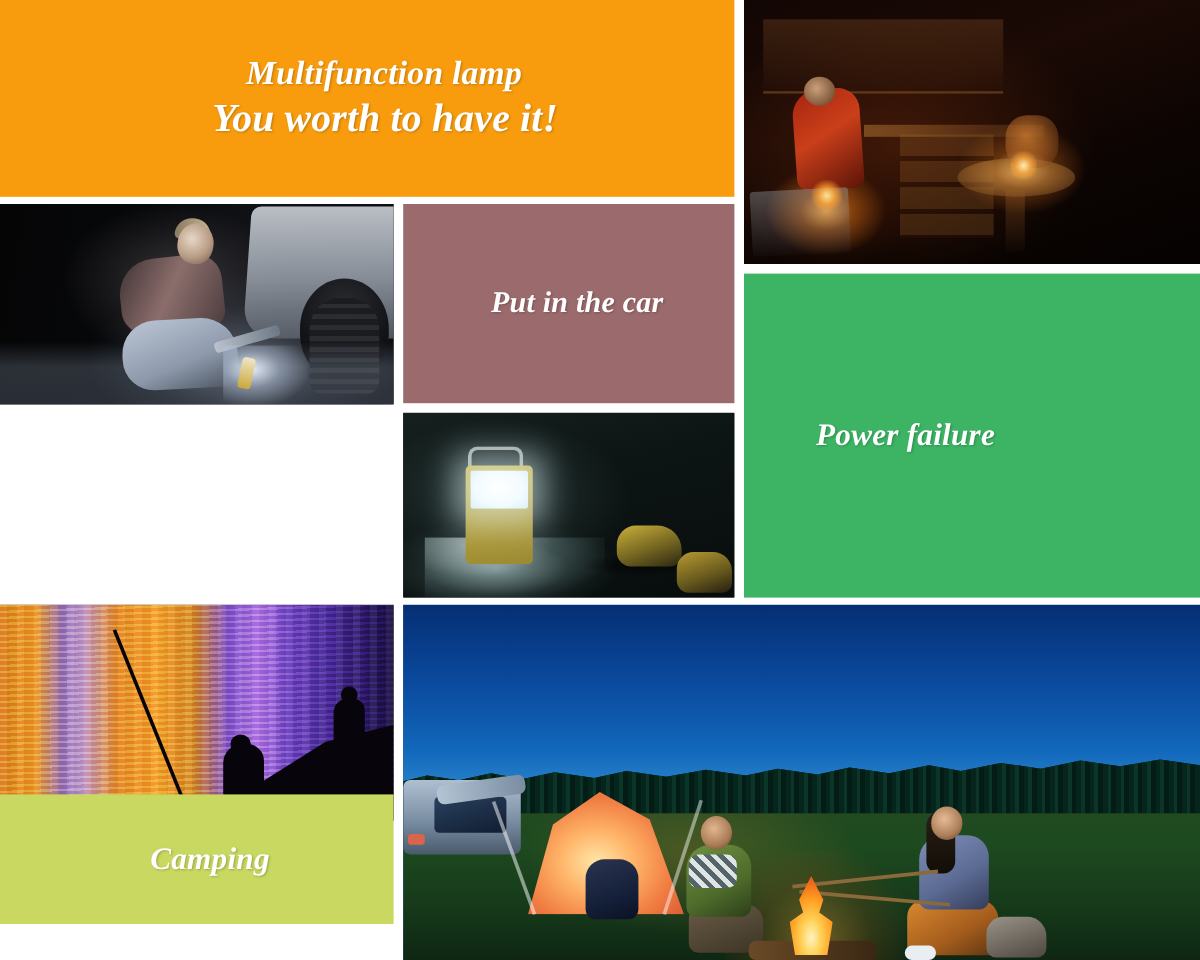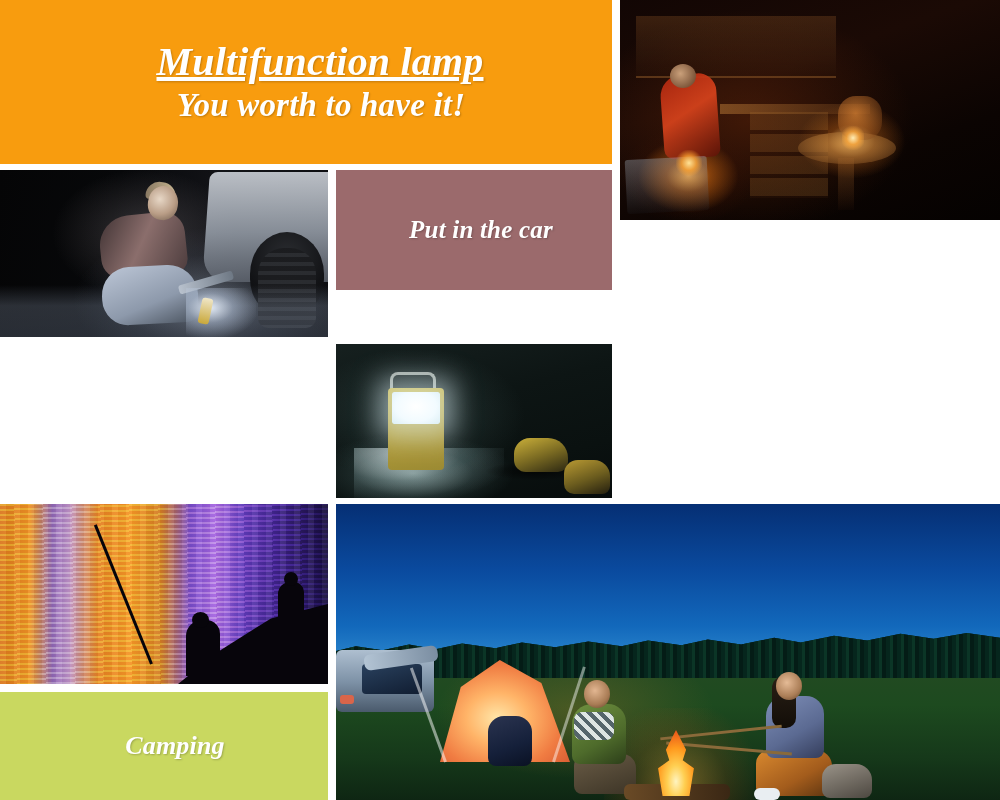--- a/index.html
+++ b/index.html
@@ -28,32 +28,31 @@
     letter-spacing: .2px;
   }
   
   #hero {
     left: 0; top: 0; width: 612px; height: 164px;
     background: #f89c0e;
     display: flex; flex-direction: column;
     align-items: center; justify-content: center;
   }
   #hero-title {
-    font-size: 40px; line-height: 1.05;
+    font-size: 28px; line-height: 1.05;
     margin-bottom: 4px;
     padding-left: 28px;
-    text-decoration: underline;
   }
   #hero-sub {
     font-size: 33px; line-height: 1.1;
     padding-left: 30px;
   }
   
   #car-label-tile {
-    left: 336px; top: 170px; width: 276px; height: 120px;
+    left: 336px; top: 170px; width: 276px; height: 166px;
     background: #9b6a6c;
     display: flex; align-items: center; justify-content: center;
   }
   #car-label-tile .tile-label { font-size: 25px; padding-left: 14px; }
 
   
   #fishing-label-tile {
     left: 0; top: 346px; width: 328px; height: 152px;
     background: #26d4cf;
     display: flex; align-items: center; justify-content: flex-end;
@@ -63,21 +62,21 @@
   
   #power-label-tile {
     left: 620px; top: 228px; width: 380px; height: 270px;
     background: #3cb464;
     display: flex; align-items: center; justify-content: flex-start;
   }
   #power-label-tile .tile-label { font-size: 26px; padding-left: 60px; }
 
   
   #camping-label-tile {
-    left: 0; top: 692px; width: 328px; height: 108px;
+    left: 0; top: 662px; width: 328px; height: 108px;
     background: #c9d860;
     display: flex; align-items: center; justify-content: center;
   }
   #camping-label-tile .tile-label { font-size: 26px; padding-left: 22px; }
 
   
   #photo-car {
     left: 0; top: 170px; width: 328px; height: 167px;
     background: #070709;
   }
@@ -510,20 +509,23 @@
     <div class="table"></div>
     <div class="table-leg"></div>
     <div class="people-table"></div>
     <div class="person-red"></div>
     <div class="person-red-head"></div>
     <div class="stove"></div>
     <div class="candle-a"></div>
     <div class="candle-b"></div>
   </div>
 
+  <div class="tile" id="power-label-tile">
+    <span class="tile-label">Power failure</span>
+  </div>
 
 
   <div class="tile" id="photo-lamp">
     <div class="bg"></div>
     <div class="lamp-beam"></div>
     <div class="obj-shadow"></div>
     <div class="lamp-handle"></div>
     <div class="lamp-frame"></div>
     <div class="lamp-panel"></div>
     <div class="obj-a"></div>

